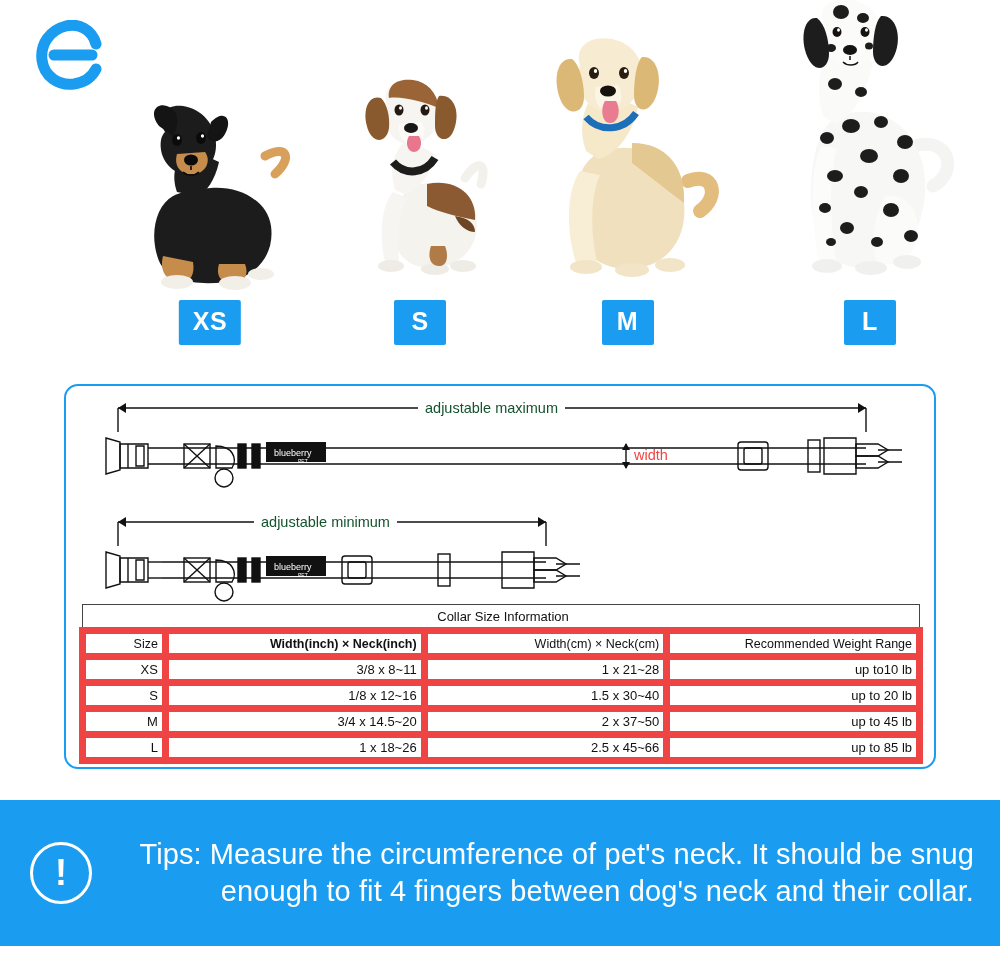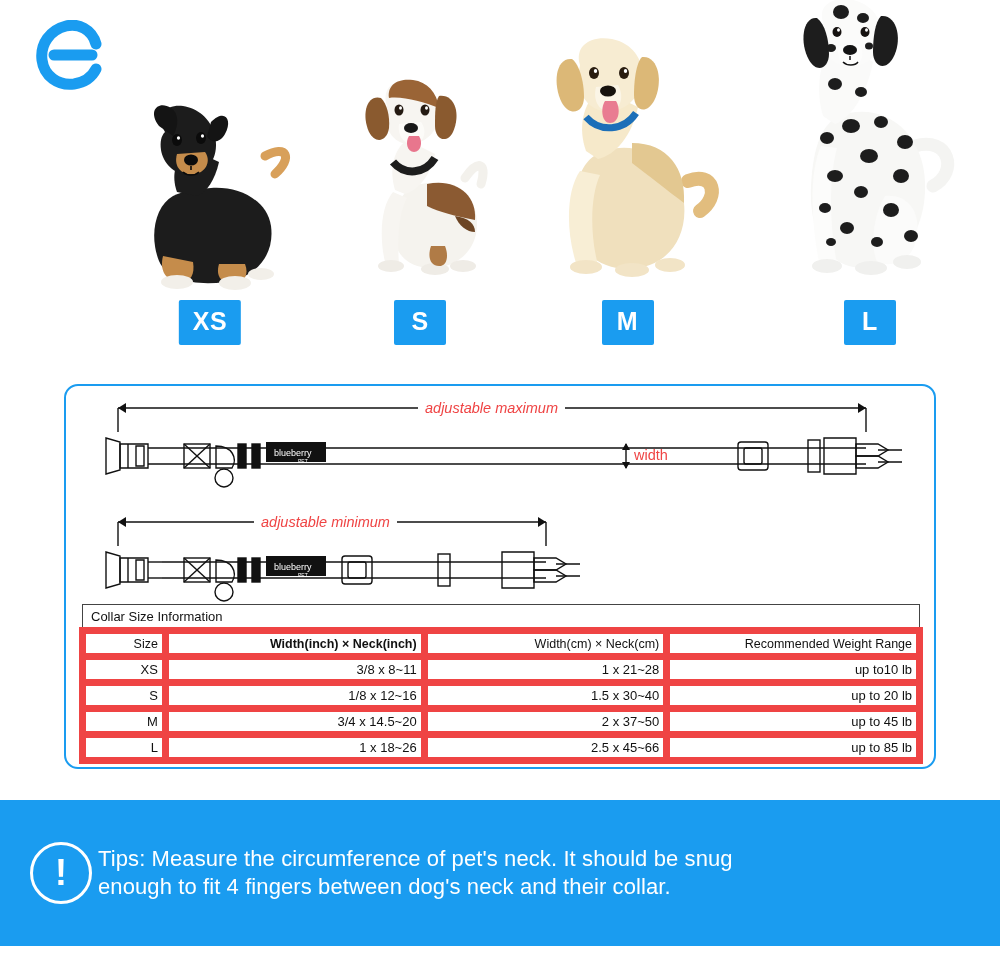--- a/index.html
+++ b/index.html
@@ -61,25 +61,24 @@
     width: 872px; height: 385px;
     border: 2px solid #1a9cf0;
     border-radius: 14px;
     background: #ffffff;
     overflow: hidden;
   }
 
   .dim-label {
     position: absolute;
     font-size: 14.5px;
-    color: #ef4444;
+    color: #14532d;
     background: #fff;
     padding: 0 7px;
     white-space: nowrap;
-    font-style: italic;
   }
   .width-label {
     position: absolute;
     font-size: 14.5px;
     color: #ef4444;
     white-space: nowrap;
   }
 
   
   table.size-table {
@@ -94,21 +93,21 @@
   table.size-table td {
     border: 7px solid #ef4444;
     height: 26px;
     text-align: right;
     padding: 2px 4px;
     font-size: 13px;
   }
   table.size-table tr.caption-row td {
     border: 1px solid #444;
     border-bottom: 1px solid #444;
-    text-align: left;
+    text-align: center;
     padding-left: 8px;
     height: 26px;
   }
   table.size-table tr.header-row td { font-size: 12.5px; }
   .col-size { width: 82px; }
   .col-in   { width: 256px; font-weight: bold; }
   .col-cm   { width: 240px; }
   .col-wt   { width: 250px; }
 
   
@@ -129,22 +128,22 @@
     border-radius: 50%;
     display: flex;
     align-items: center;
     justify-content: center;
     font-size: 36px;
     font-weight: bold;
     line-height: 1;
   }
   .tips-text {
     flex: 1 1 auto;
-    text-align: left;
-    font-size: 22px;
+    text-align: right;
+    font-size: 29px;
     line-height: 1.28;
     padding: 0 26px 0 6px;
     letter-spacing: .1px;
   }
   .bottom-white {
     position: absolute;
     left: 0; top: 946px;
     width: 1000px; height: 29px;
     background: #ffffff;
   }

